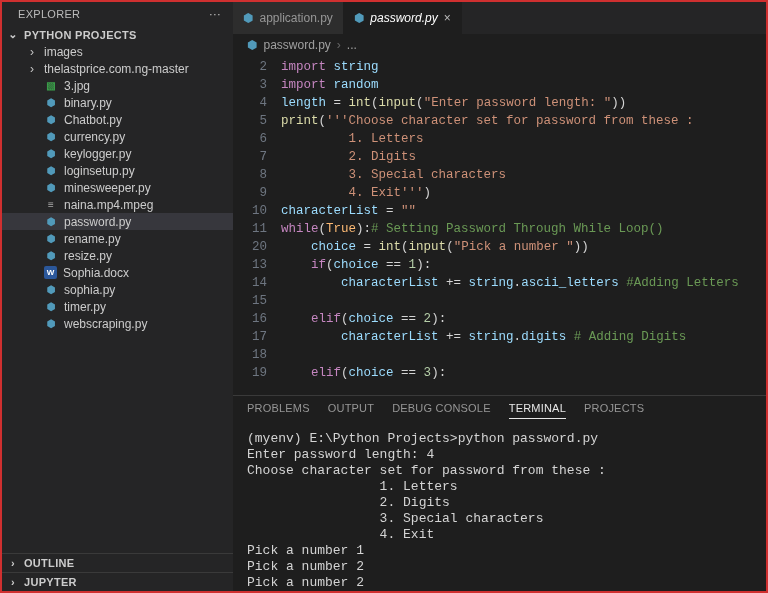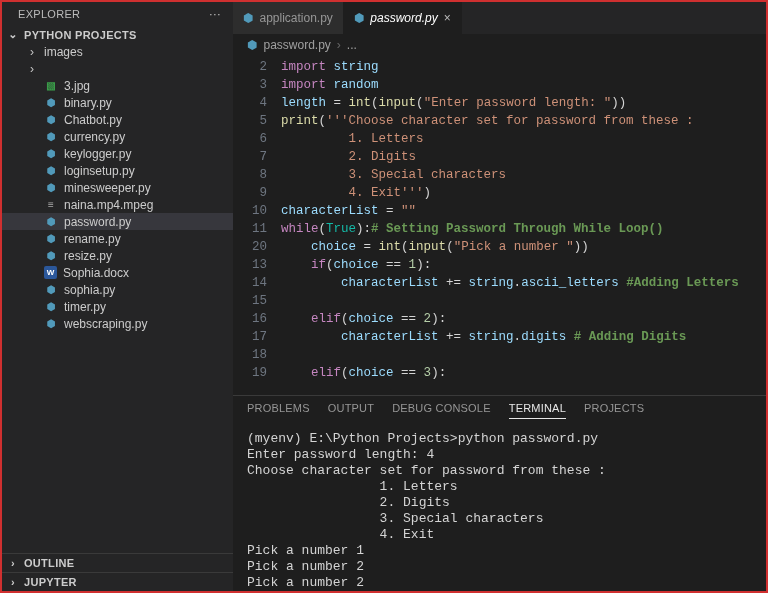--- a/index.html
+++ b/index.html
@@ -44,26 +44,26 @@
 
   .breadcrumb { display: flex; align-items: center; gap: 6px; padding: 4px 14px; font-size: 12px; color: #a0a0a0; }
   .breadcrumb .sep { color: #666; }
 
   .editor { flex: 1; display: flex; font-family: Consolas,"Courier New",monospace; font-size: 12.5px; line-height: 18px; overflow: hidden; padding-top: 2px; }
   .gutter { width: 48px; text-align: right; color: #6e7681; padding-right: 14px; user-select: none; }
   .code { flex: 1; white-space: pre; color: #d4d4d4; overflow: hidden; }
 
   
   .kw   { color: #c586c0; }
-  .kw2  { color: #14b8a6; }
+  .kw2  { color: #fdba74; }
   .fn   { color: #dcdcaa; }
   .str  { color: #ce9178; }
   .var  { color: #9cdcfe; }
   .num  { color: #b5cea8; }
-  .cmt  { color: #6a9955; font-weight: bold; }
+  .cmt  { color: #6a9955; }
   .op   { color: #d4d4d4; }
 
   
   .panel { height: 196px; border-top: 1px solid #3a3a3a; background: #1e1e1e; display: flex; flex-direction: column; }
   .panel-tabs { display: flex; gap: 18px; padding: 6px 14px; font-size: 11px; letter-spacing: .2px; color: #969696; }
   .panel-tab { cursor: pointer; padding-bottom: 4px; }
   .panel-tab.active { color: #e7e7e7; border-bottom: 1px solid #e7e7e7; }
   .term { flex: 1; padding: 6px 14px; font-family: Consolas,"Courier New",monospace; font-size: 13px; line-height: 16px; color: #d4d4d4; white-space: pre; overflow: hidden; }
 </style>
 </head>
@@ -80,20 +80,21 @@
       <span class="chev">⌄</span>
       <span>PYTHON PROJECTS</span>
     </div>
     <div class="tree" id="tree">
         <div class="tree-item">
           <span class="expand">›</span>
           <span>images</span>
         </div>
         <div class="tree-item">
           <span class="expand">›</span>
+          <span>thelastprice.com.ng-master</span>
         </div>
         <div class="tree-item">
           <span class="expand"></span>
           <span class="file-ico ico-img">▧</span>
           <span>3.jpg</span>
         </div>
         <div class="tree-item">
           <span class="expand"></span>
           <span class="file-ico ico-py">⬢</span>
           <span>binary.py</span>

